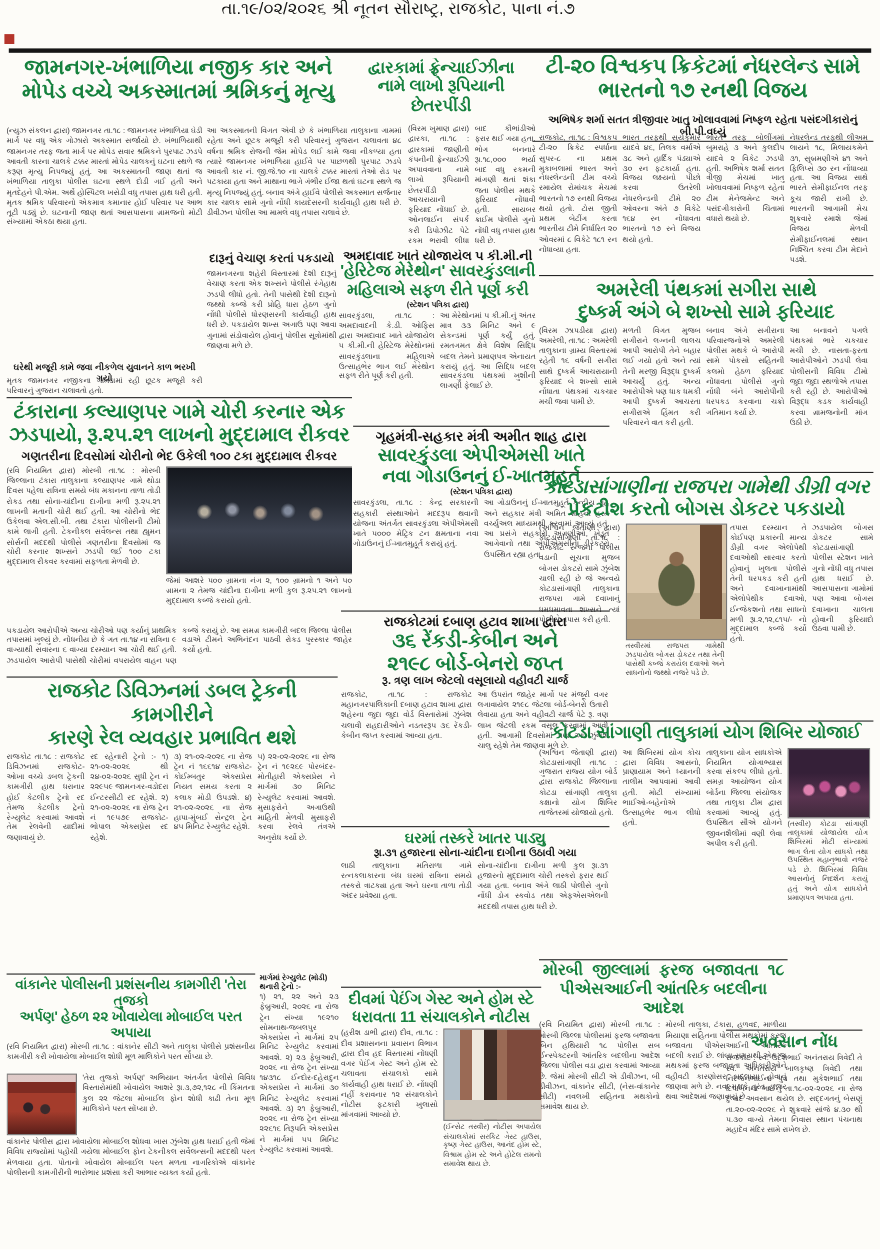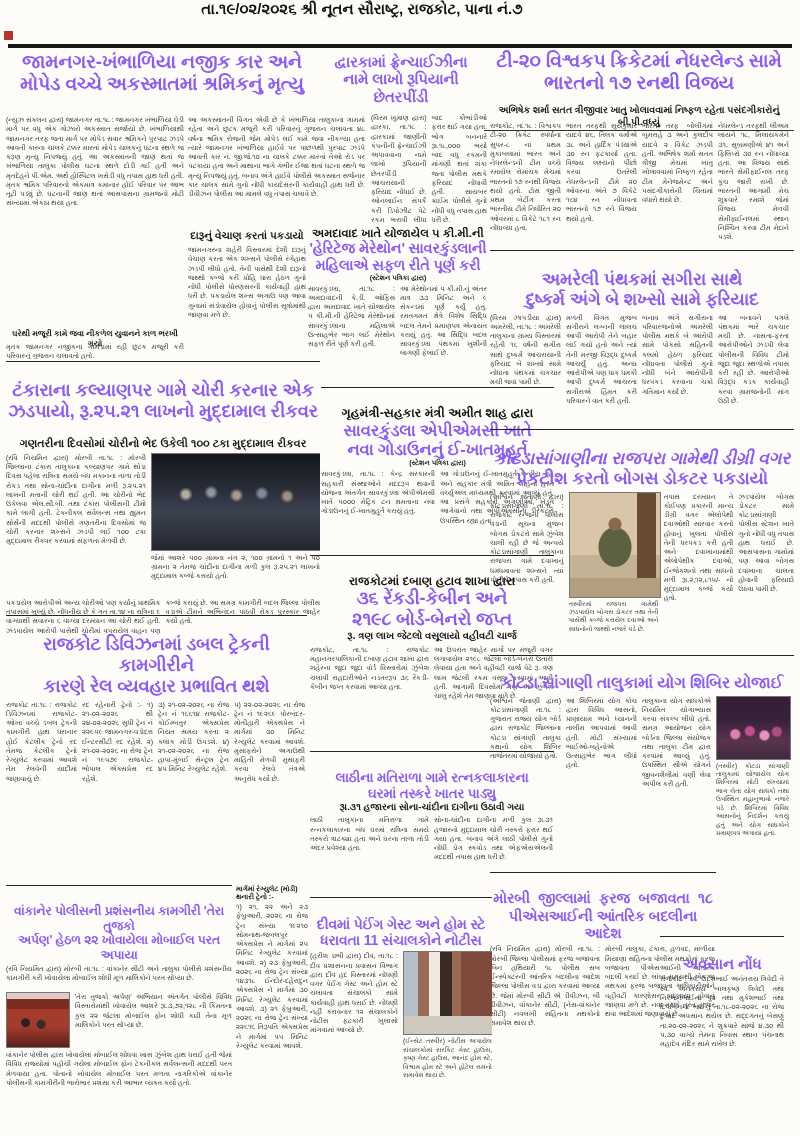--- a/index.html
+++ b/index.html
@@ -1,35 +1,35 @@
 <!DOCTYPE html>
 <html><head>
 <meta charset="utf-8">
 <style>
   html,body{margin:0;padding:0;background:#ffffff;}
   .page{position:relative;width:800px;height:1136px;background:#fdfcf8;
         font-family:"Liberation Sans","DejaVu Sans",sans-serif;color:#141414;overflow:hidden;}
   .abs{position:absolute;overflow:hidden;}
-  .hd{font-weight:800;text-align:center;color:#8b5cf6;line-height:1.16;letter-spacing:-0.2px;}
+  .hd{font-weight:800;text-align:center;color:#15803d;line-height:1.16;letter-spacing:-0.2px;}
   .kick{font-weight:bold;text-align:center;color:#111;}
   .subh{font-weight:bold;text-align:center;color:#161616;}
   .bt{font-size:6.9px;line-height:1.34;text-align:justify;color:#2c2b30;word-break:break-word;}
   .c2{column-count:2;column-gap:5px;}
-  .tb{border-top:1.4px solid #242424;padding-top:18px;}
+  .tb{border-top:1.4px solid #242424;padding-top:2px;}
   .row{display:flex;gap:5px;}
   .photo{position:relative;overflow:hidden;border:0.5px solid #777;}
   .rule{background:#161616;}
   .cap{font-size:6.5px;line-height:1.3;text-align:justify;color:#333;}
 </style>
 </head>
 <body>
 
 <div class="page">
 
-  <div class="abs" style="left:0;top:15;width:724px;text-align:center;font-size:15px;font-weight:bold;color:#101010;">તા.૧૯/૦૨/૨૦૨૬ શ્રી નૂતન સૌરાષ્ટ્ર, રાજકોટ, પાના નં.૭</div>
+  <div class="abs" style="left:0;top:15;width:724px;text-align:center;font-size:15px;font-weight:normal;color:#101010;">તા.૧૯/૦૨/૨૦૨૬ શ્રી નૂતન સૌરાષ્ટ્ર, રાજકોટ, પાના નં.૭</div>
   <div class="abs rule" style="left:8px;top:44px;width:784px;height:3.5px;"></div>
   <div class="abs" style="left:4px;top:31px;width:9px;height:9px;background:#b5352b;"></div>
 
   <div class="abs hd" style="left:6px;top:51px;width:312px;font-size:19px;">જામનગર-ખંભાળિયા નજીક કાર અને મોપેડ વચ્ચે અકસ્માતમાં શ્રમિકનું મૃત્યુ</div>
   <div class="abs hd" style="left:321px;top:53px;width:160px;font-size:15px;">દ્વારકામાં ફ્રેન્ચાઈઝીના નામે લાખો રૂપિયાની છેતરપીંડી</div>
   <div class="abs hd" style="left:484px;top:50px;width:310px;font-size:19px;">ટી-૨૦ વિશ્વકપ ક્રિકેટમાં નેધરલેન્ડ સામે ભારતનો ૧૭ રનથી વિજય</div>
   <div class="abs subh" style="left:484px;top:104px;width:310px;font-size:9.5px;border-bottom:1px solid #333;padding-bottom:2px;">અભિષેક શર્મા સતત ત્રીજીવાર ખાતુ ખોલાવવામાં નિષ્ફળ રહેતા પસંદગીકારોનું બી.પી.વધ્યું</div>
 
   <div class="abs bt" style="left:6px;top:115px;width:178px;height:212px;">(ન્યુઝ સંકલન દ્વારા) જામનગર તા.૧૮ : જામનગર ખંભાળિયા ઘેડી માર્ગ પર વધુ એક ગોઝારો અકસ્માત સર્જાયો છે. ખંભાળિયાથી જામનગર તરફ જતા માર્ગ પર મોપેડ સવાર શ્રમિકને પુરપાટ ઝડપે આવતી કારના ચાલકે ટક્કર મારતાં મોપેડ ચાલકનું ઘટના સ્થળે જ કરૂણ મૃત્યુ નિપજ્યું હતું. આ અકસ્માતની જાણ થતાં જ ખંભાળિયા તાલુકા પોલીસ ઘટના સ્થળે દોડી ગઈ હતી અને મૃતદેહને પી.એમ. અર્થે હોસ્પિટલ ખસેડી વધુ તપાસ હાથ ધરી હતી. મૃતક શ્રમિક પરિવારનો એકમાત્ર કમાનાર હોઈ પરિવાર પર આભ તૂટી પડ્યું છે. ઘટનાની જાણ થતાં આસપાસના ગ્રામજનો મોટી સંખ્યામાં એકઠા થયા હતા.</div>
   <div class="abs subh" style="left:6px;top:329px;width:178px;font-size:8px;">ઘરેથી મજૂરી કામે જવા નીકળેલ યુવાનને કાળ ભરખી ગયો</div>
@@ -67,21 +67,21 @@
       <div class="bt" style="width:71px;height:122px;">(વિરમ ઝાપડીયા દ્વારા) અમરેલી, તા.૧૮ : અમરેલી તાલુકાના ગ્રામ્ય વિસ્તારમાં રહેતી ૧૬ વર્ષની સગીરા સાથે દુષ્કર્મ આચરાયાની ફરિયાદ બે શખ્સો સામે નોંધાતા પંથકમાં ચકચાર મચી જવા પામી છે.</div>
       <div class="bt" style="width:71px;height:122px;">મળતી વિગત મુજબ સગીરાને લગ્નની લાલચ આપી આરોપી તેને બહાર લઈ ગયો હતો અને ત્યાં તેની મરજી વિરૂદ્ધ દુષ્કર્મ આચર્યું હતું. અન્ય આરોપીએ પણ ધાક ધમકી આપી દુષ્કર્મ આચરતા સગીરાએ હિંમત કરી પરિવારને વાત કરી હતી.</div>
       <div class="bt" style="width:71px;height:122px;">બનાવ અંગે સગીરાના પરિવારજનોએ અમરેલી પોલીસ મથકે બે આરોપી સામે પોકસો સહિતની કલમો હેઠળ ફરિયાદ નોંધાવતા પોલીસે ગુનો નોંધી બંને આરોપીની ધરપકડ કરવાના ચક્રો ગતિમાન કર્યા છે.</div>
       <div class="bt" style="width:71px;height:122px;">આ બનાવને પગલે પંથકમાં ભારે ચકચાર મચી છે. નાસતા-ફરતા આરોપીઓને ઝડપી લેવા પોલીસની વિવિધ ટીમો જુદા જુદા સ્થળોએ તપાસ કરી રહી છે. આરોપીઓ વિરૂદ્ધ કડક કાર્યવાહી કરવા ગ્રામજનોની માંગ ઉઠી છે.</div>
     </div>
   </div>
 
   <div class="abs tb" style="left:6px;top:361px;width:314px;">
     <div class="hd" style="font-size:18px;">ટંકારાના કલ્યાણપર ગામે ચોરી કરનાર એક</div>
     <div class="hd" style="font-size:18px;">ઝડપાયો, રૂ.૨૫.૨૧ લાખનો મુદ્દામાલ રીકવર</div>
-    <div class="subh" style="font-size:11px;margin-top:15px;">ગણતરીના દિવસોમાં ચોરીનો ભેદ ઉકેલી ૧૦૦ ટકા મુદ્દામાલ રીકવર</div>
+    <div class="subh" style="font-size:11px;margin-top:3px;">ગણતરીના દિવસોમાં ચોરીનો ભેદ ઉકેલી ૧૦૦ ટકા મુદ્દામાલ રીકવર</div>
     <div class="row" style="margin-top:3px;">
       <div class="bt" style="width:140px;height:140px;">(રવિ નિયમિત દ્વારા) મોરબી તા.૧૮ : મોરબી જિલ્લાના ટંકારા તાલુકાના કલ્યાણપર ગામે થોડા દિવસ પહેલા રાત્રિના સમયે બંધ મકાનના તાળા તોડી રોકડ તથા સોના-ચાંદીના દાગીના મળી રૂ.૨૫.૨૧ લાખની મતાની ચોરી થઈ હતી. આ ચોરીનો ભેદ ઉકેલવા એલ.સી.બી. તથા ટંકારા પોલીસની ટીમો કામે લાગી હતી. ટેકનીકલ સર્વેલન્સ તથા હ્યુમન સોર્સની મદદથી પોલીસે ગણતરીના દિવસોમાં જ ચોરી કરનાર શખ્સને ઝડપી લઈ ૧૦૦ ટકા મુદ્દામાલ રીકવર કરવામાં સફળતા મેળવી છે.</div>
       <div style="width:169px;">
         <div class="photo" style="width:169px;height:96px;background:
              radial-gradient(circle at 20% 42%, rgba(205,195,175,.85) 3px, rgba(0,0,0,0) 7px),
              radial-gradient(circle at 35% 40%, rgba(170,175,190,.8) 3px, rgba(0,0,0,0) 7px),
              radial-gradient(circle at 50% 43%, rgba(200,180,160,.8) 3px, rgba(0,0,0,0) 7px),
              radial-gradient(circle at 65% 41%, rgba(150,160,180,.8) 3px, rgba(0,0,0,0) 7px),
              radial-gradient(circle at 80% 44%, rgba(190,170,150,.8) 3px, rgba(0,0,0,0) 7px),
              linear-gradient(180deg,#14171d 0%,#272c36 35%,#3c4250 60%,#23262e 100%);"></div>
@@ -137,21 +137,20 @@
     <div class="hd" style="font-size:18px;">કારણે રેલ વ્યવહાર પ્રભાવિત થશે</div>
     <div class="row" style="margin-top:3px;">
       <div class="bt" style="width:71px;height:216px;">રાજકોટ તા.૧૮ : રાજકોટ ડિવિઝનમાં રાજકોટ-ઓખા વચ્ચે ડબલ ટ્રેકની કામગીરી હાથ ધરાનાર હોઈ કેટલીક ટ્રેનો રદ તેમજ કેટલીક ટ્રેનો રેગ્યુલેટ કરવામાં આવશે તેમ રેલવેની યાદીમાં જણાવાયું છે.</div>
       <div class="bt" style="width:71px;height:216px;">રદ રહેનારી ટ્રેનો :- ૧) ૨૧-૦૨-૨૦૨૬ થી ૨૪-૦૨-૨૦૨૬ સુધી ટ્રેન નં ૨૨૯૫૯ જામનગર-વડોદરા ઈન્ટરસીટી રદ રહેશે. ૨) ૨૧-૦૨-૨૦૨૬ ના રોજ ટ્રેન નં ૧૯૫૭૯ રાજકોટ-ભોપાલ એક્સપ્રેસ રદ રહેશે.</div>
       <div class="bt" style="width:71px;height:216px;">૩) ૨૧-૦૨-૨૦૨૬ ના રોજ ટ્રેન નં ૧૬૬૧૪ રાજકોટ-કોઈમ્બતુર એક્સપ્રેસ નિયત સમય કરતા ૨ કલાક મોડી ઉપડશે. ૪) ૨૧-૦૨-૨૦૨૬ ના રોજ હાપા-મુંબઈ સેન્ટ્રલ ટ્રેન ૪૫ મિનિટ રેગ્યુલેટ રહેશે.</div>
       <div class="bt" style="width:71px;height:216px;">૫) ૨૨-૦૨-૨૦૨૬ ના રોજ ટ્રેન નં ૧૯૨૬૯ પોરબંદર-મોતીહારી એક્સપ્રેસ ને માર્ગમાં ૩૦ મિનિટ રેગ્યુલેટ કરવામાં આવશે. મુસાફરોને અગાઉથી માહિતી મેળવી મુસાફરી કરવા રેલવે તંત્રએ અનુરોધ કર્યો છે.</div>
     </div>
   </div>
 
   <div class="abs tb" style="left:310px;top:751px;width:244px;">
-    <div class="hd" style="font-size:13.5px;">લાઠીના મતિરાળા ગામે રત્નકલાકારના</div>
     <div class="hd" style="font-size:13.5px;">ઘરમાં તસ્કરે ખાતર પાડ્યુ</div>
     <div class="subh" style="font-size:9.5px;">રૂા.૩૧ હજારના સોના-ચાંદીના દાગીના ઉઠાવી ગયા</div>
     <div class="row" style="margin-top:2px;">
       <div class="bt" style="width:119px;height:66px;">લાઠી તાલુકાના મતિરાળા ગામે રત્નકલાકારના બંધ ઘરમાં રાત્રિના સમયે તસ્કરો ત્રાટક્યા હતા અને ઘરના તાળા તોડી અંદર પ્રવેશ્યા હતા.</div>
       <div class="bt" style="width:119px;height:66px;">સોના-ચાંદીના દાગીના મળી કુલ રૂા.૩૧ હજારનો મુદ્દામાલ ચોરી તસ્કરો ફરાર થઈ ગયા હતા. બનાવ અંગે લાઠી પોલીસે ગુનો નોંધી ડોગ સ્કવોડ તથા એફએસએલની મદદથી તપાસ હાથ ધરી છે.</div>
     </div>
   </div>
 
   <div class="abs tb" style="left:490px;top:655px;width:304px;">
     <div class="hd" style="font-size:16px;">કોટડા સાંગાણી તાલુકામાં યોગ શિબિર યોજાઈ</div>

